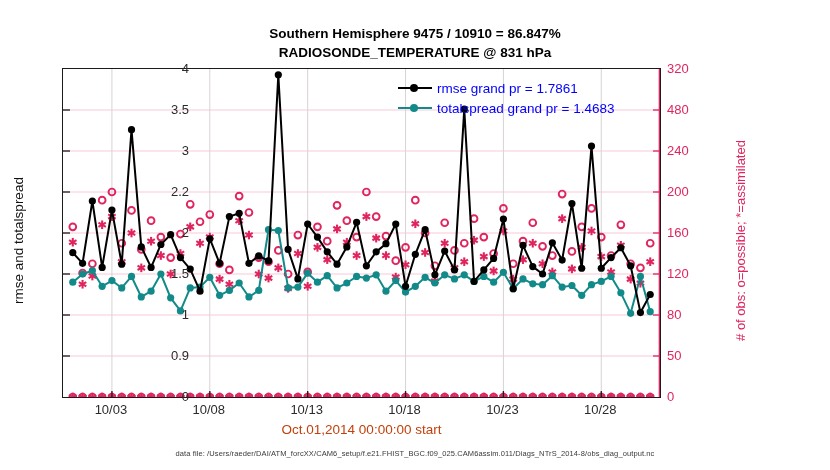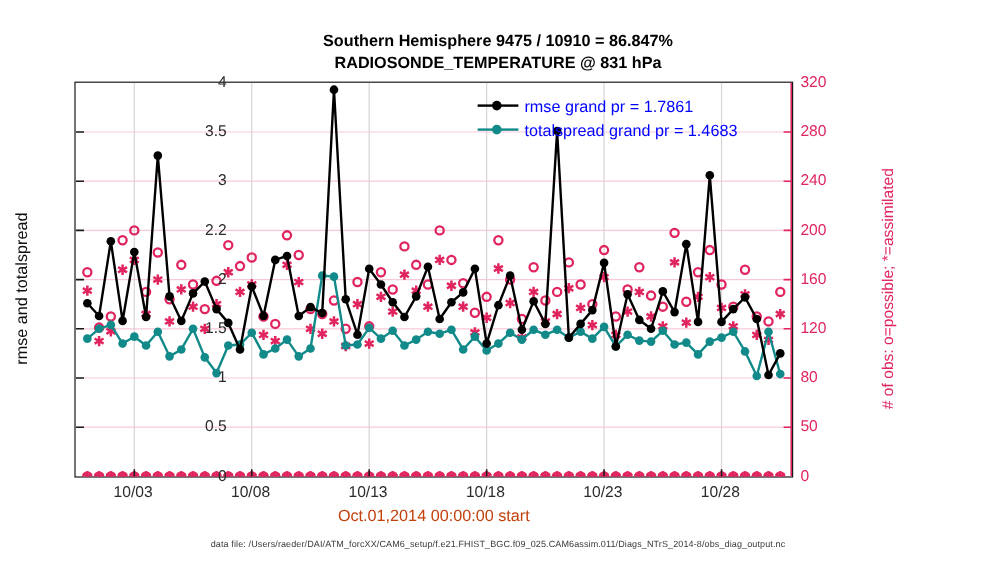--- a/index.html
+++ b/index.html
@@ -688,36 +688,36 @@
         <line x1="244.672131147541" y1="322" x2="244.672131147541" y2="328" stroke="#1a1a1a" stroke-width="1.3"></line>
         <line x1="342.54098360655735" y1="322" x2="342.54098360655735" y2="328" stroke="#1a1a1a" stroke-width="1.3"></line>
         <line x1="440.4098360655738" y1="322" x2="440.4098360655738" y2="328" stroke="#1a1a1a" stroke-width="1.3"></line>
         <line x1="538.2786885245902" y1="322" x2="538.2786885245902" y2="328" stroke="#1a1a1a" stroke-width="1.3"></line>
         <line x1="596.5" y1="0" x2="596.5" y2="328" stroke="#e0245e" stroke-width="1.6"></line>
       </svg>
   </div>
 
   <div id="ticklayer">
       <div class="ytick-l" style="top: 396px;">0</div>
-      <div class="ytick-l" style="top: 355px;">0.5</div>
+      <div class="ytick-l" style="top: 355px;">0.9</div>
       <div class="ytick-l" style="top: 314px;">1</div>
       <div class="ytick-l" style="top: 273px;">1.5</div>
       <div class="ytick-l" style="top: 232px;">2</div>
       <div class="ytick-l" style="top: 191px;">2.2</div>
       <div class="ytick-l" style="top: 150px;">3</div>
       <div class="ytick-l" style="top: 109px;">3.5</div>
       <div class="ytick-l" style="top: 68px;">4</div>
       <div class="ytick-r" style="top: 396px;">0</div>
       <div class="ytick-r" style="top: 355px;">50</div>
       <div class="ytick-r" style="top: 314px;">80</div>
       <div class="ytick-r" style="top: 273px;">120</div>
       <div class="ytick-r" style="top: 232px;">160</div>
       <div class="ytick-r" style="top: 191px;">200</div>
       <div class="ytick-r" style="top: 150px;">240</div>
-      <div class="ytick-r" style="top: 109px;">280</div>
+      <div class="ytick-r" style="top: 109px;">480</div>
       <div class="ytick-r" style="top: 68px;">320</div>
       <div class="xtick" style="left: 110.934px;">10/03</div>
       <div class="xtick" style="left: 208.803px;">10/08</div>
       <div class="xtick" style="left: 306.672px;">10/13</div>
       <div class="xtick" style="left: 404.541px;">10/18</div>
       <div class="xtick" style="left: 502.41px;">10/23</div>
       <div class="xtick" style="left: 600.279px;">10/28</div>
     </div>
 
   <div class="ylabel-left">rmse and totalspread</div>

